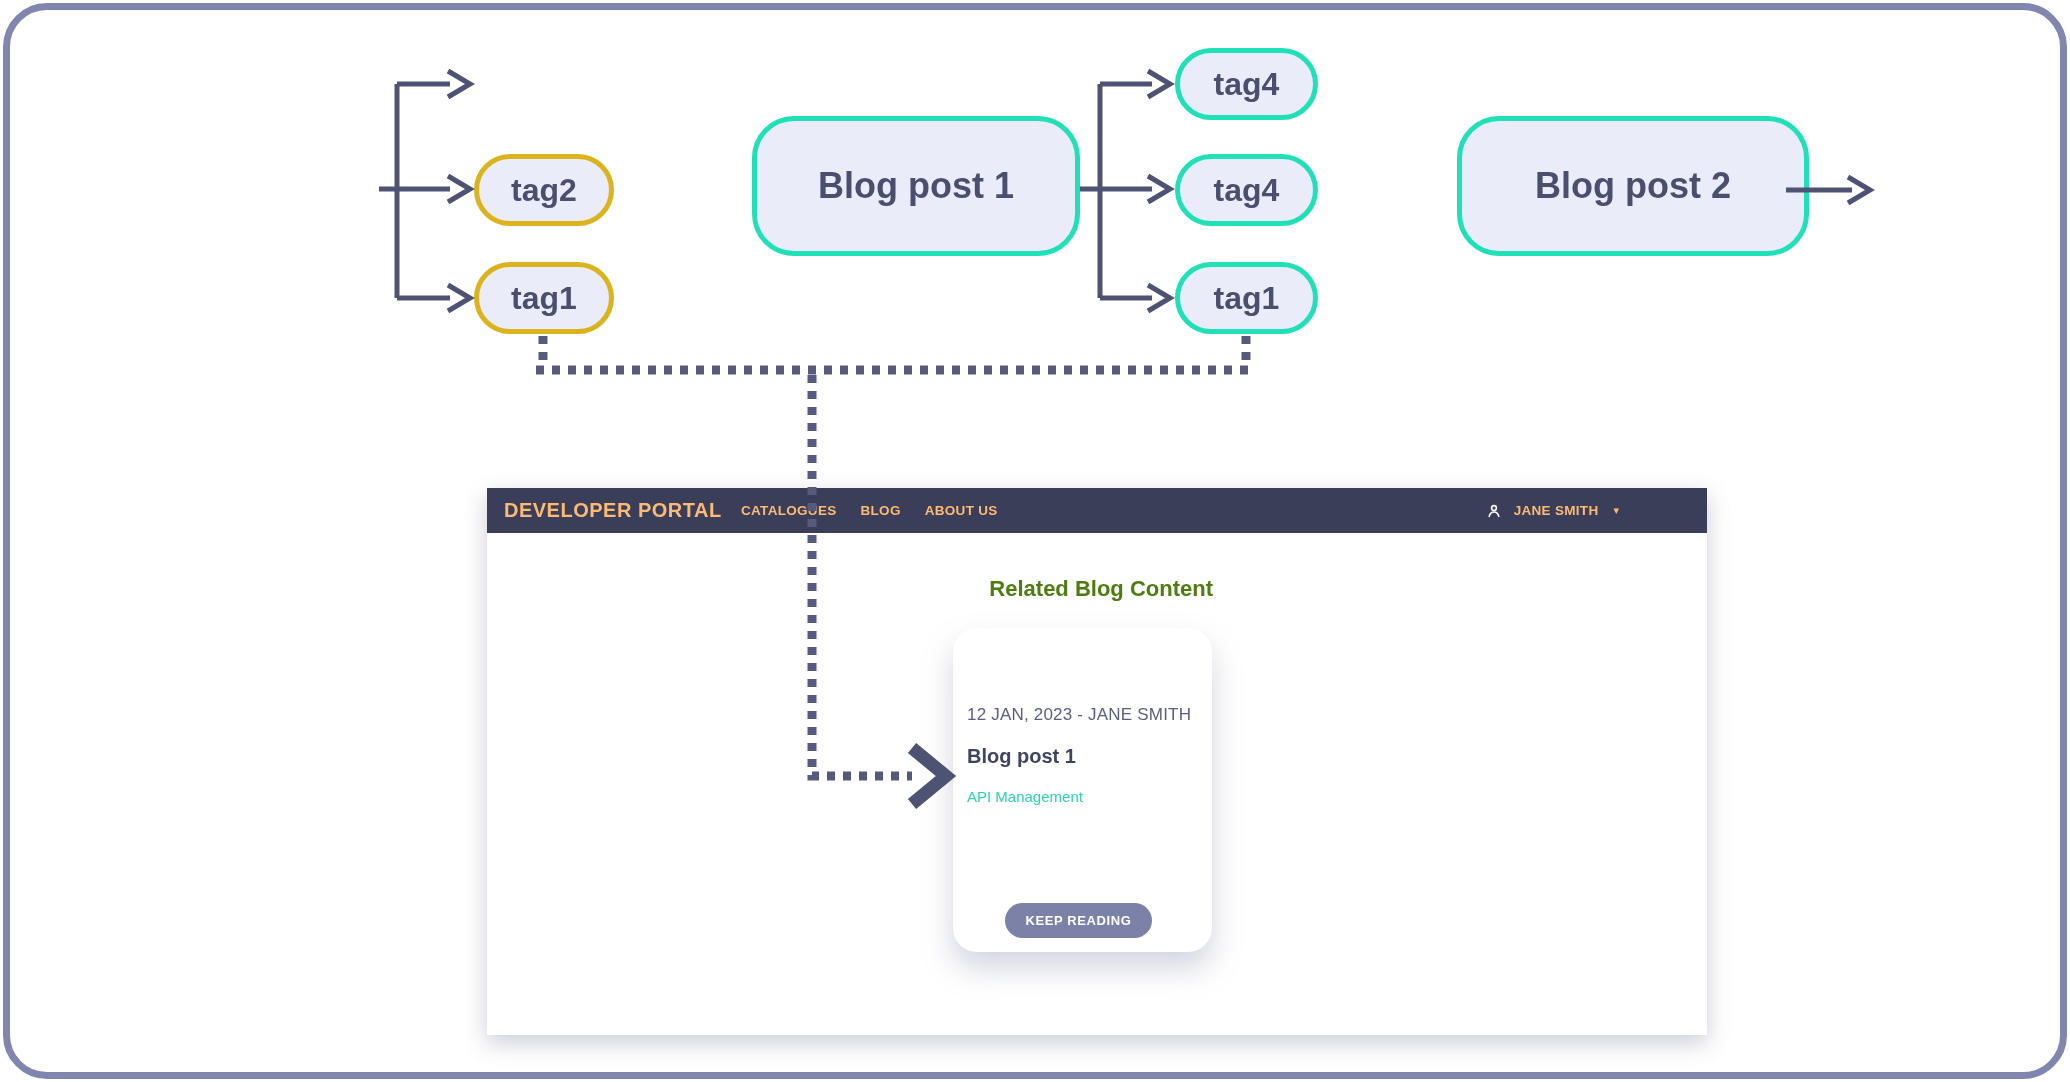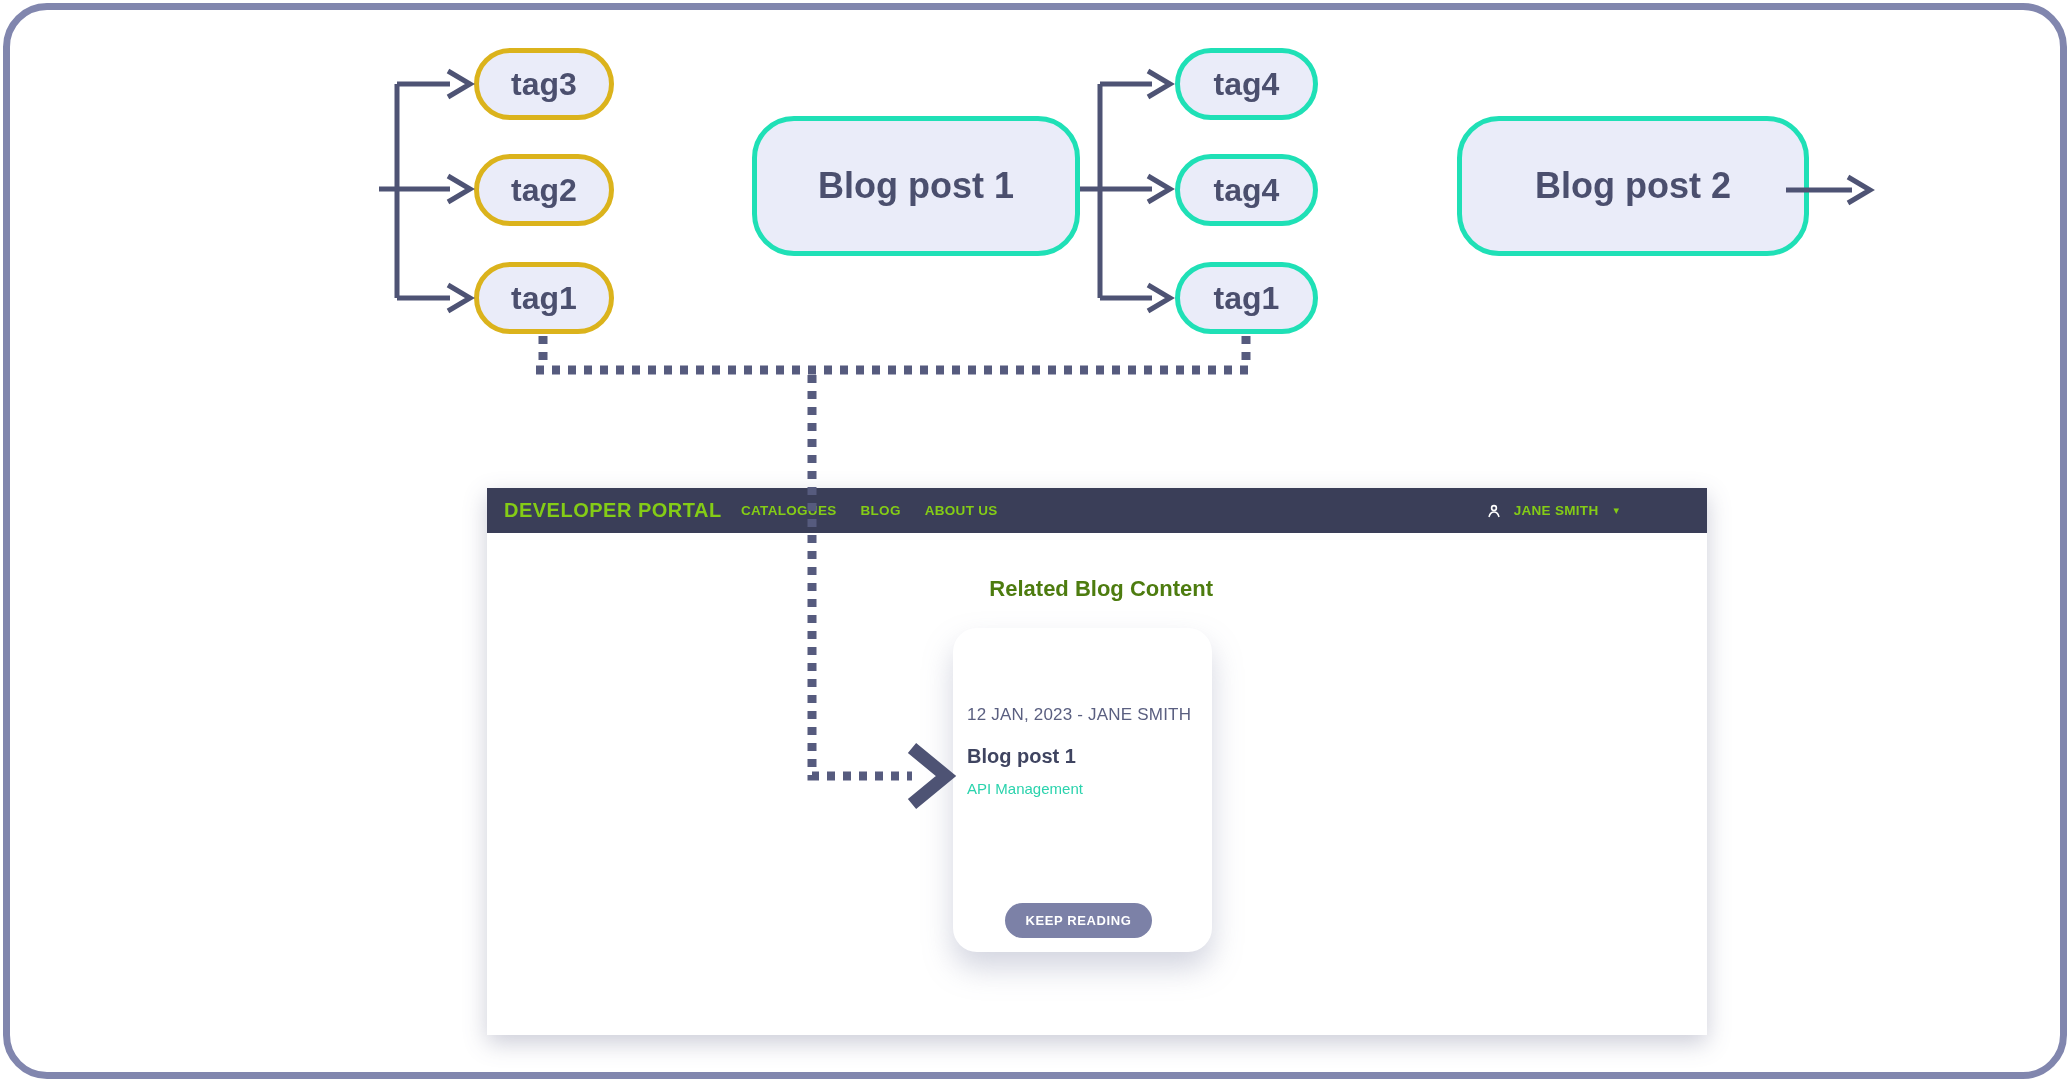--- a/index.html
+++ b/index.html
@@ -34,54 +34,53 @@
   #pill-a3 { left:474px;  top:262px; }
   #pill-b1 { left:1175px; top:48px;  width:143px; }
   #pill-b2 { left:1175px; top:154px; width:143px; }
   #pill-b3 { left:1175px; top:262px; width:143px; }
   #pill-c1 { left:1878px; top:154px; width:145px; }
 
   
   #portal { position:absolute; left:487px; top:488px; width:1220px; height:547px;
             background:#ffffff; box-shadow:0 8px 22px rgba(85,90,125,.30); z-index:1; }
   #navbar { position:relative; width:100%; height:45px; background:#3a3e58;
-            display:flex; align-items:center; color:#84cc16; }
+            display:flex; align-items:center; color:#fdba74; }
   #brand  { margin-left:17px; font-size:20px; font-weight:bold; letter-spacing:.5px; white-space:nowrap; }
   #nav-links { position:absolute; left:254px; top:0; height:45px; display:flex;
                align-items:center; gap:24px; list-style:none; }
   #nav-links li { font-size:13.5px; font-weight:bold; letter-spacing:.3px; cursor:pointer; white-space:nowrap; }
   #user-menu { position:absolute; right:88px; top:0; height:45px; display:flex;
                align-items:center; gap:12px; cursor:pointer; }
   #user-menu svg { display:block; }
   #user-name { font-size:13.5px; font-weight:bold; letter-spacing:.3px; white-space:nowrap; }
   #caret { font-size:11px; margin-left:3px; }
 
   #page-heading { position:absolute; left:953px; top:576px; width:260px; z-index:2;
                   text-align:right; font-size:22px; font-weight:600; color:#4d7c0f; }
 
   
   #blog-card { position:absolute; left:953px; top:628px; width:259px; height:324px; z-index:2;
                background:#ffffff; border-radius:24px; padding:48px 14px 0 14px;
                box-shadow:0 16px 30px rgba(130,135,165,.35); }
   #card-meta  { font-size:17px; color:#5a5f80; letter-spacing:.2px; white-space:nowrap;margin-top:29px; }
   #card-title { margin-top:20px; font-size:20px; font-weight:bold; color:#3f4460; }
-  #card-link  { margin-top:12px; font-size:15px; color:#2bd3ad; cursor:pointer; }
+  #card-link  { margin-top:20px; font-size:15px; color:#2bd3ad; cursor:pointer; }
   #card-btn   { position:absolute; left:52px; top:255px; width:147px; height:35px;
                 border:none; border-radius:17.5px; background:#7c81a7; color:#ffffff;
                 font-family:"Liberation Sans", sans-serif; font-size:13px; font-weight:bold;
                 letter-spacing:.6px; display:flex; align-items:center; justify-content:center;
                 cursor:pointer;margin-top:20px; }
 </style>
 </head>
 <body>
 
 <div id="stage">
   <div id="frame"></div>
 
-  <div class="tag-pill yellow" id="pill-a1">tag3</div>
   <div class="tag-pill yellow" id="pill-a2">tag2</div>
   <div class="tag-pill yellow" id="pill-a3">tag1</div>
 
   <div class="entity-box teal" id="blog1Box">Blog post 1</div>
   <div class="tag-pill teal" id="pill-b1">tag4</div>
   <div class="tag-pill teal" id="pill-b2">tag4</div>
   <div class="tag-pill teal" id="pill-b3">tag1</div>
 
   <div class="entity-box teal" id="blog2Box">Blog post 2</div>
 

